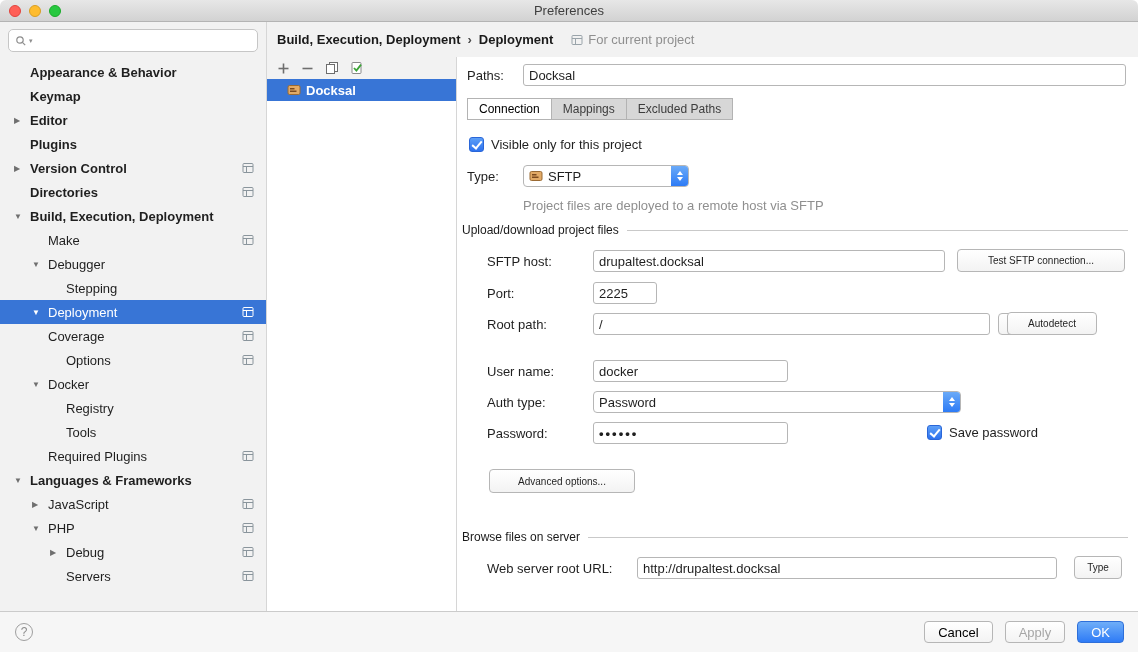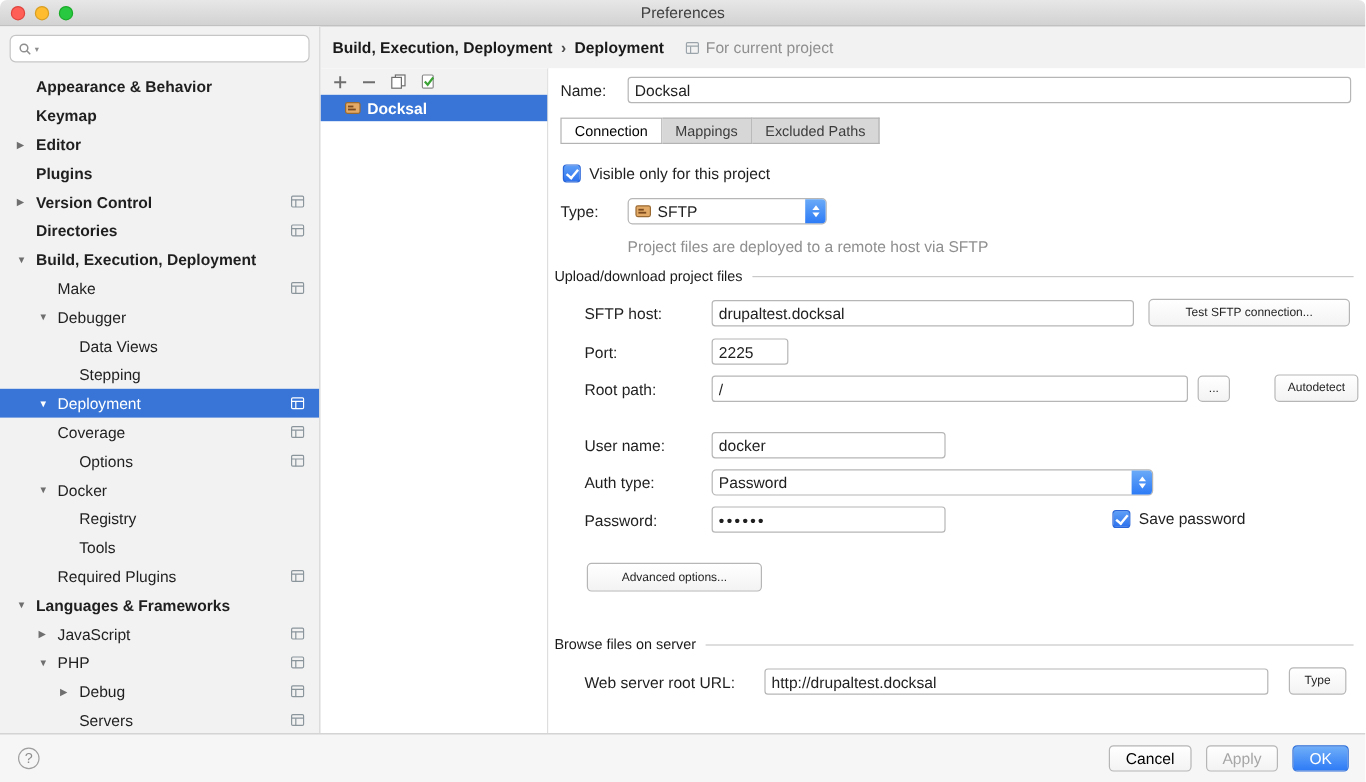--- a/index.html
+++ b/index.html
@@ -174,24 +174,20 @@
                 <line x1="4.5" y1="4.5" x2="4.5" y2="10.5" stroke="currentColor"></line>
               </svg>
             </span>
 </div>
           <div class="tree-row lvl2">
             <span class="arrow">▼</span>
             <span class="lbl">Debugger</span>
           </div>
           <div class="tree-row lvl3">
             <span class="arrow"></span>
-            <span class="lbl">Data Views</span>
-          </div>
-          <div class="tree-row lvl3">
-            <span class="arrow"></span>
             <span class="lbl">Stepping</span>
           </div>
           <div class="tree-row lvl2 selected">
             <span class="arrow">▼</span>
             <span class="lbl">Deployment</span>
   <span class="proj-icon">
               <svg width="12" height="12" viewBox="0 0 12 12">
                 <rect x="1" y="1.5" width="10" height="9" rx="1" fill="none" stroke="currentColor"></rect>
                 <line x1="1" y1="4.5" x2="11" y2="4.5" stroke="currentColor"></line>
                 <line x1="4.5" y1="4.5" x2="4.5" y2="10.5" stroke="currentColor"></line>
@@ -347,21 +343,21 @@
                   <rect x="3" y="5" width="4.5" height="1.5" fill="#7c4a1e"></rect>
                   <rect x="3" y="7.5" width="6.5" height="1.5" fill="#7c4a1e"></rect>
                 </svg>
               </span>
             <span>Docksal</span>
           </div>
         </div>
 
         <div class="formpanel">
 
-          <span class="fl" style="left:10px; top:11px;">Name:</span>
+          <span class="fl" style="left:10px; top:11px;">Paths:</span>
           <input class="tf" style="left: 66px; top: 7px; width: 603px;" value="Docksal">
 
           <div class="tabs">
             <span class="tab selected">Connection</span>
             <span class="tab">Mappings</span>
             <span class="tab">Excluded Paths</span>
           </div>
 
           <div class="cbrow" style="left:12px; top:80px;">
             <span class="checkbox"></span>
@@ -394,21 +390,21 @@
           <span class="fl" style="left:30px; top:197px;">SFTP host:</span>
           <input class="tf" style="left: 136px; top: 193px; width: 352px;" value="drupaltest.docksal">
           <button class="btn" style="left:500px; top:192px; width:168px;">Test SFTP connection...</button>
 
           <span class="fl" style="left:30px; top:229px;">Port:</span>
           <input class="tf" style="left: 136px; top: 225px; width: 64px;" value="2225">
 
           <span class="fl" style="left:30px; top:260px;">Root path:</span>
           <input class="tf" style="left: 136px; top: 256px; width: 397px;" value="/">
           <button class="btn" style="left:541px; top:256px; width:27px; height:22px;">...</button>
-          <button class="btn" style="left:605px; top:255px; width:70px;">Autodetect</button>
+          <button class="btn" style="left:550px; top:255px; width:90px;">Autodetect</button>
 
           <span class="fl" style="left:30px; top:307px;">User name:</span>
           <input class="tf" style="left: 136px; top: 303px; width: 195px;" value="docker">
 
           <span class="fl" style="left:30px; top:338px;">Auth type:</span>
           <div class="combo" style="left:136px; top:334px; width:368px;">
             <span>Password</span>
             <span class="stepper">
                 <span class="tri-up"></span>
                 <span class="tri-down"></span>

